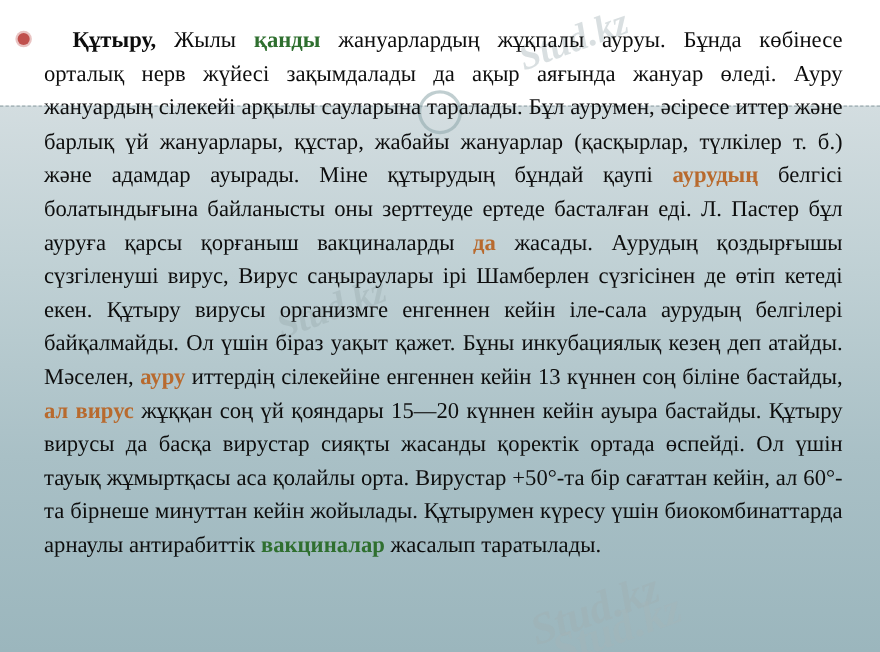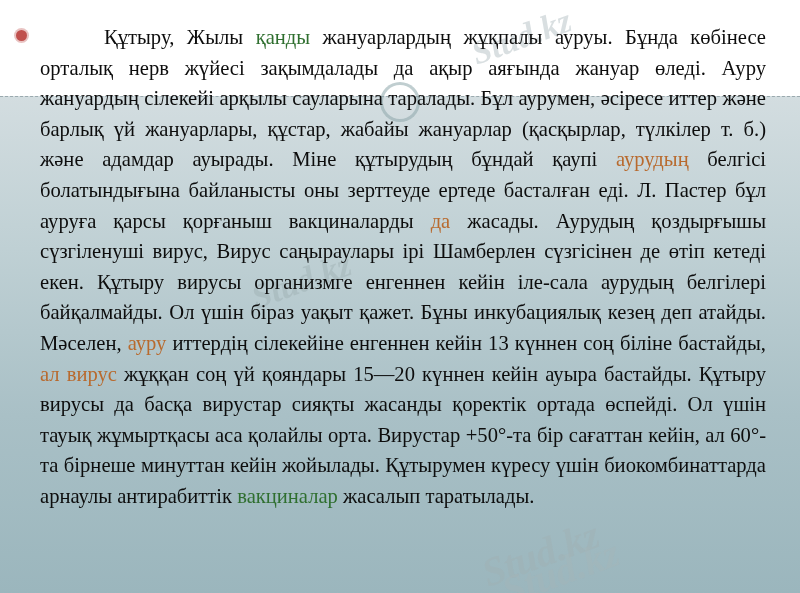--- a/index.html
+++ b/index.html
@@ -111,29 +111,28 @@
     left: 40px;
     top: 22px;
     width: 726px;
     font-size: 20.6px;
     line-height: 30.6px;
     color: #0d0d0d;
     text-align: justify;
     text-justify: inter-word;
   }
   .body-text .term {
-    font-weight: normal;
-    margin-left: 38px;
+    font-weight: bold;
   }
   .body-text .indent {
     display: inline-block;
     width: 26px;
   }
-  .hl-a { color: #b86a2e; }
-  .hl-b { color: #2f6f2f; }
+  .hl-a { color: #b86a2e; font-weight: bold; }
+  .hl-b { color: #2f6f2f; font-weight: bold; }
   .ital { }
 </style>
 </head>
 <body>
 
 <div class="slide">
 
   <div class="top-band"></div>
   <div class="band-divider"></div>
 

